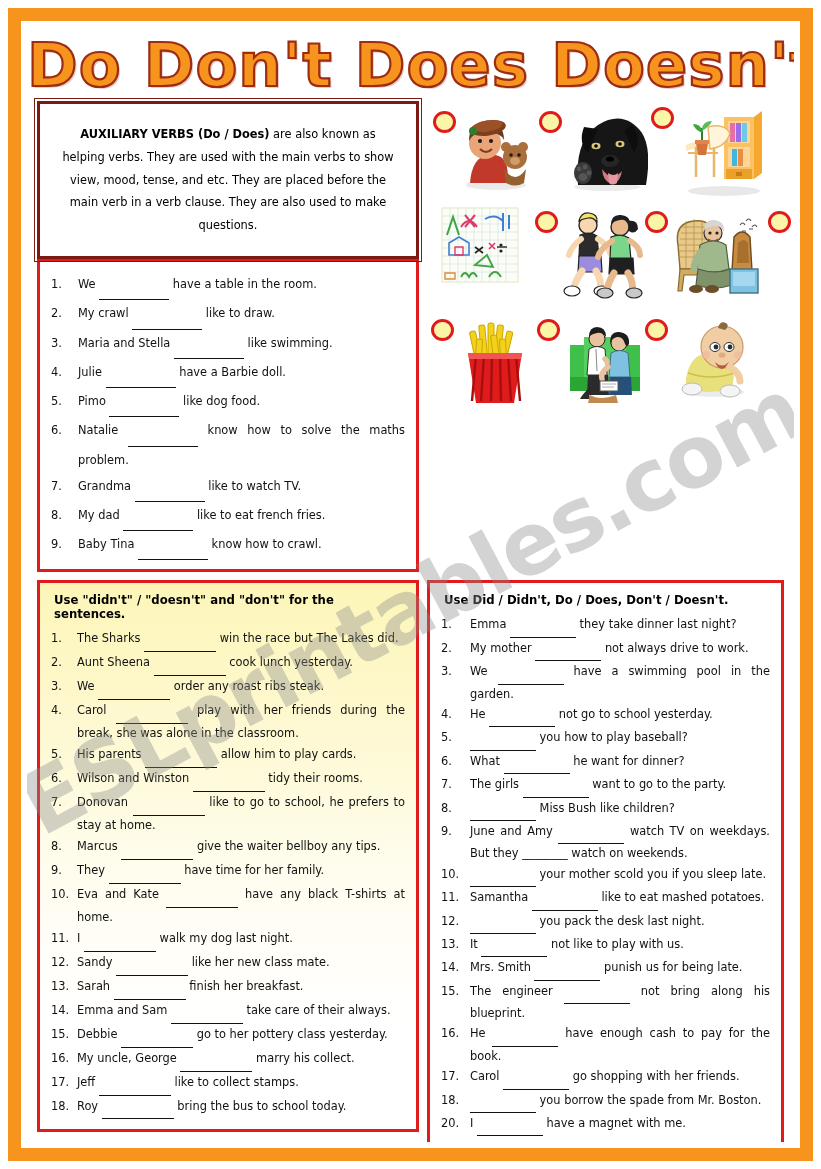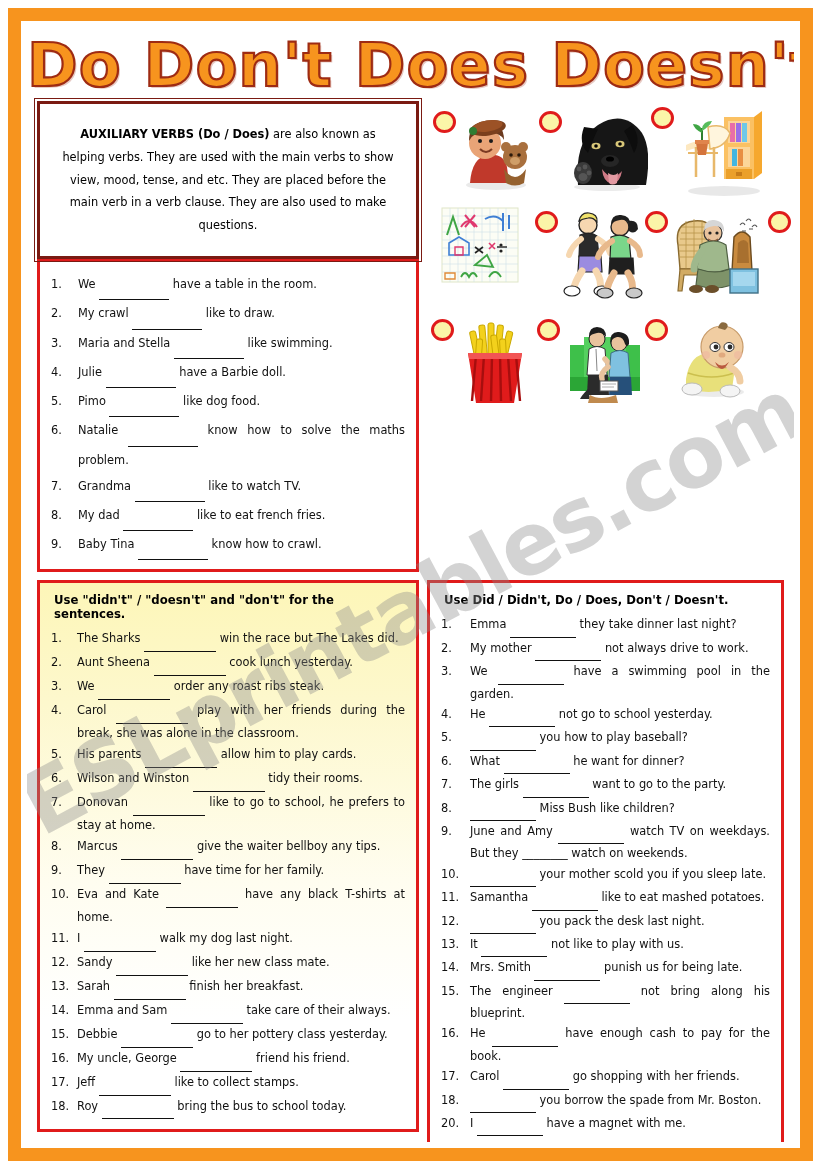--- a/index.html
+++ b/index.html
@@ -588,21 +588,21 @@
                 <li>
                   <span class="num">14.</span>
                   <span class="txt"><span>Emma and Sam </span><span class="blank" style="width: 72px;">&nbsp;</span><span> take care of their always.</span></span>
                 </li>
                 <li>
                   <span class="num">15.</span>
                   <span class="txt"><span>Debbie </span><span class="blank" style="width: 72px;">&nbsp;</span><span> go to her pottery class yesterday.</span></span>
                 </li>
                 <li>
                   <span class="num">16.</span>
-                  <span class="txt"><span>My uncle, George </span><span class="blank" style="width: 72px;">&nbsp;</span><span> friend his friend.</span></span>
+                  <span class="txt"><span>My uncle, George </span><span class="blank" style="width: 72px;">&nbsp;</span><span> marry his collect.</span></span>
                 </li>
                 <li>
                   <span class="num">17.</span>
                   <span class="txt"><span>Jeff </span><span class="blank" style="width: 72px;">&nbsp;</span><span> like to collect stamps.</span></span>
                 </li>
                 <li>
                   <span class="num">18.</span>
                   <span class="txt"><span>Roy </span><span class="blank" style="width: 72px;">&nbsp;</span><span> bring the bus to school today.</span></span>
                 </li>
               </ol>

